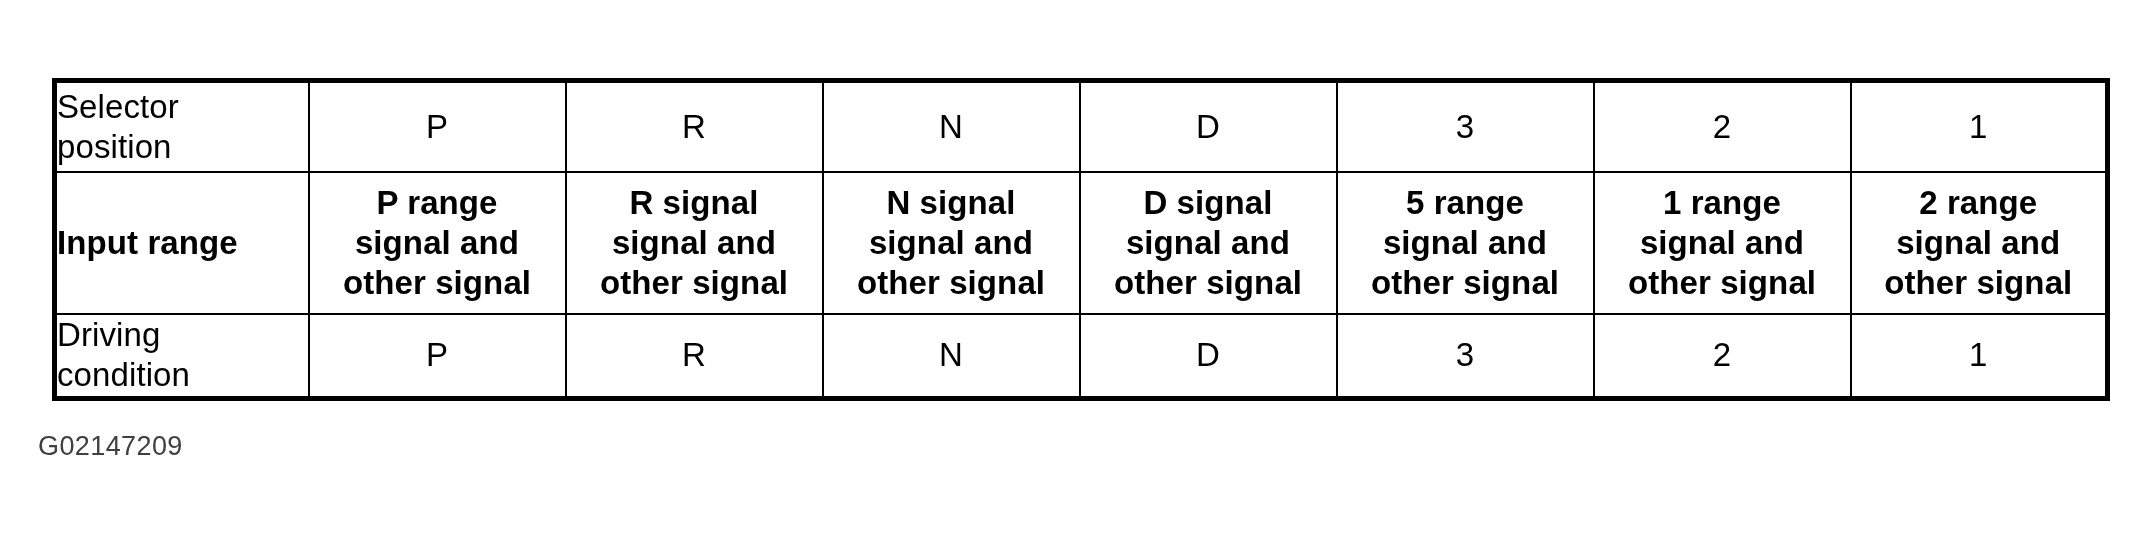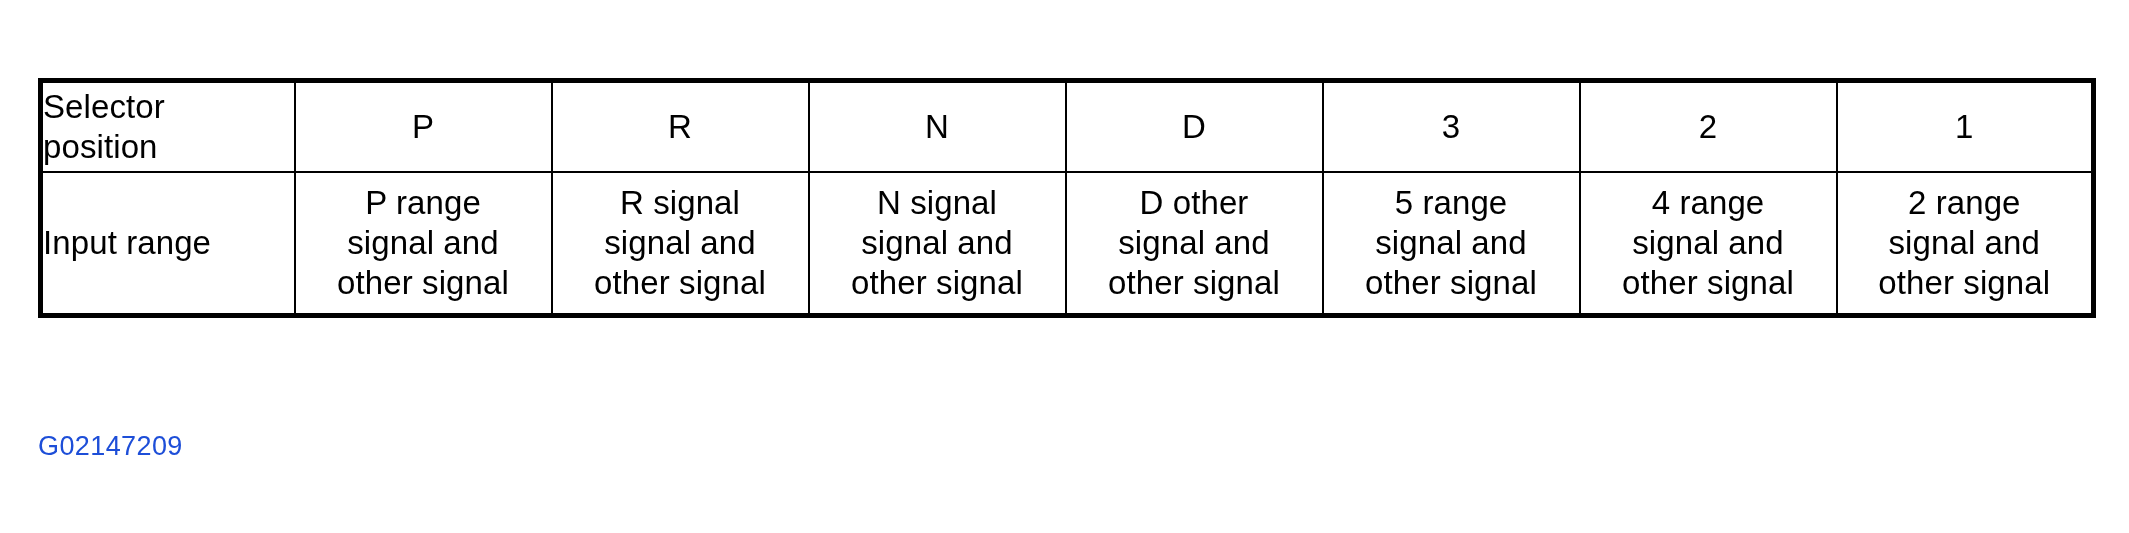--- a/index.html
+++ b/index.html
@@ -30,20 +30,21 @@
     width: 2052px;
   }
 
   table.spec-table {
     border-collapse: collapse;
     table-layout: fixed;
     width: 2052px;
     background: #ffffff;
     
     outline: 0;
+    margin-left: 14px;
   }
 
   table.spec-table {
     border: 5px solid #000000;
   }
 
   table.spec-table td {
     border: 2px solid #000000;
     padding: 0;
     font-size: 33px;
@@ -53,21 +54,21 @@
     font-weight: 400;
     letter-spacing: 0.1px;
   }
 
   
   col.label-col { width: 254px; }
   col.data-col  { width: 257px; }
 
   
   tr.row-selector td  { height: 88px; }
-  tr.row-input td     { height: 140px; }
+  tr.row-input td     { height: 140px; font-weight: bold; }
   tr.row-driving td   { height: 70px; }
 
   
   td.rowlabel {
     text-align: left;
     padding-left: 12px;
     vertical-align: middle;
   }
   tr.row-input td.rowlabel {
     vertical-align: middle;
@@ -81,21 +82,21 @@
   td.datacell .cell-line { display: block; white-space: nowrap; }
 
   
   .figure-caption {
     position: absolute;
     left: 38px;
     top: 432px;
     font-size: 27px;
     line-height: 1.1;
     letter-spacing: 0.4px;
-    color: #1d4ed8;
+    color: #404040;
     white-space: nowrap;
   }
 </style>
 </head>
 <body>
 
 <div class="page">
 
   <div class="table-wrap">
     <table class="spec-table">
@@ -152,41 +153,68 @@
             <span class="cell-line">R signal</span>
             <span class="cell-line">signal and</span>
             <span class="cell-line">other signal</span>
           </td>
           <td class="datacell">
             <span class="cell-line">N signal</span>
             <span class="cell-line">signal and</span>
             <span class="cell-line">other signal</span>
           </td>
           <td class="datacell">
-            <span class="cell-line">D other</span>
+            <span class="cell-line">D signal</span>
             <span class="cell-line">signal and</span>
             <span class="cell-line">other signal</span>
           </td>
           <td class="datacell">
             <span class="cell-line">5 range</span>
             <span class="cell-line">signal and</span>
             <span class="cell-line">other signal</span>
           </td>
           <td class="datacell">
-            <span class="cell-line">4 range</span>
+            <span class="cell-line">1 range</span>
             <span class="cell-line">signal and</span>
             <span class="cell-line">other signal</span>
           </td>
           <td class="datacell">
             <span class="cell-line">2 range</span>
             <span class="cell-line">signal and</span>
             <span class="cell-line">other signal</span>
           </td>
         </tr>
 
+        <tr class="row-driving">
+          <td class="rowlabel">
+            <span class="lbl-line">Driving</span>
+            <span class="lbl-line">condition</span>
+          </td>
+          <td class="datacell">
+            <span class="cell-line">P</span>
+          </td>
+          <td class="datacell">
+            <span class="cell-line">R</span>
+          </td>
+          <td class="datacell">
+            <span class="cell-line">N</span>
+          </td>
+          <td class="datacell">
+            <span class="cell-line">D</span>
+          </td>
+          <td class="datacell">
+            <span class="cell-line">3</span>
+          </td>
+          <td class="datacell">
+            <span class="cell-line">2</span>
+          </td>
+          <td class="datacell">
+            <span class="cell-line">1</span>
+          </td>
+        </tr>
 
       </tbody>
     </table>
   </div>
 
   <div class="figure-caption">G02147209</div>
 
 </div>
 
 </body></html>

